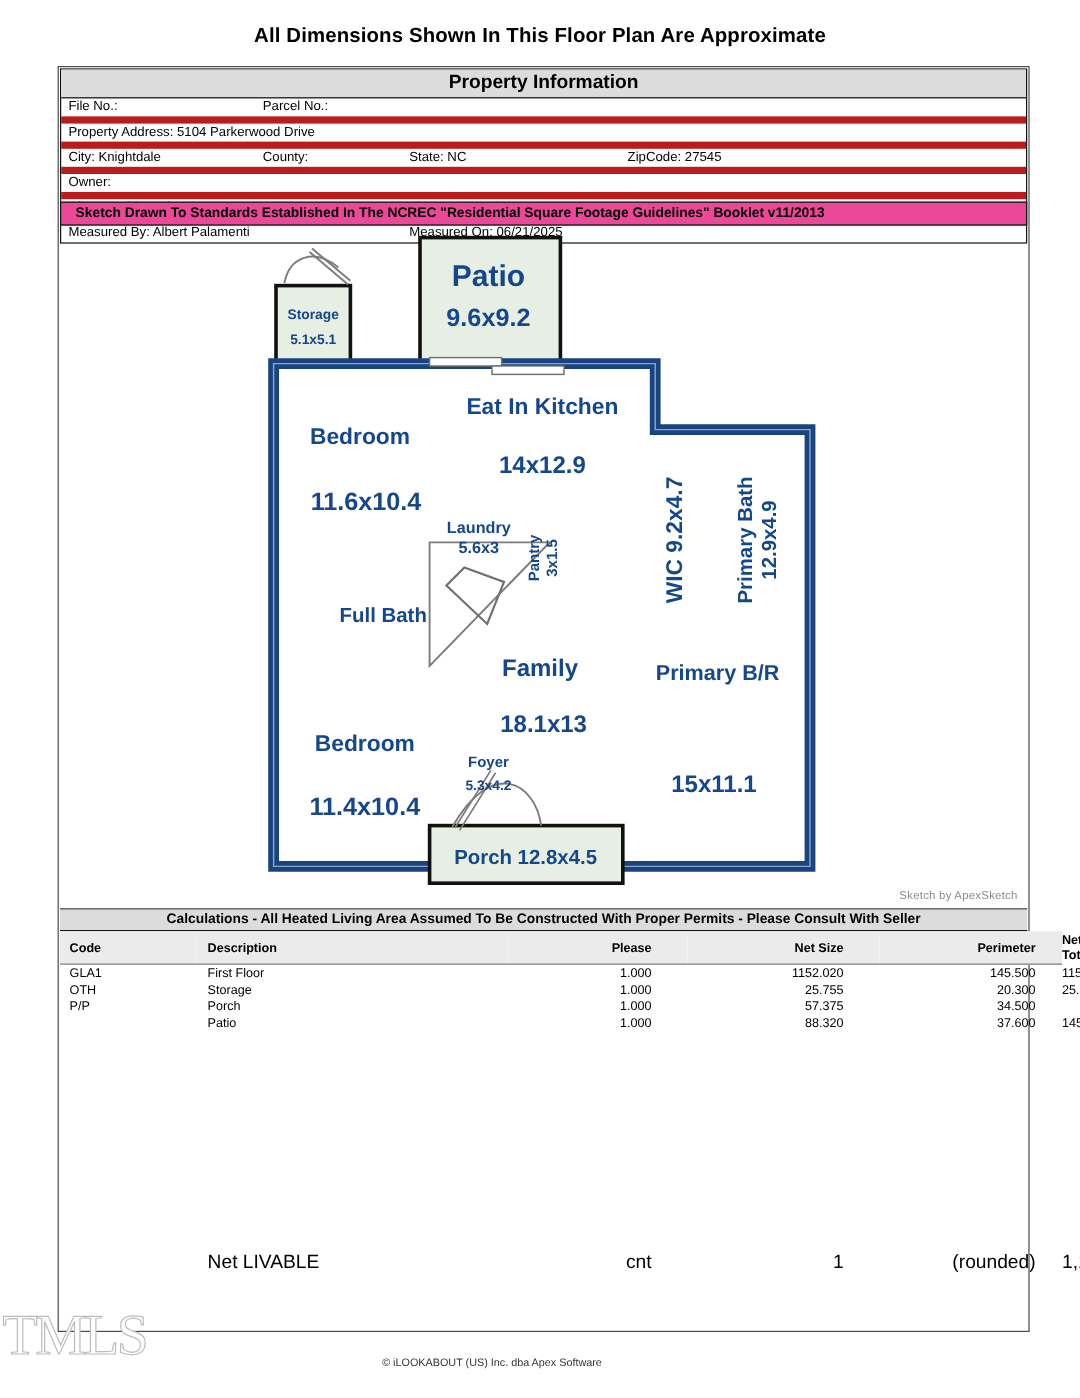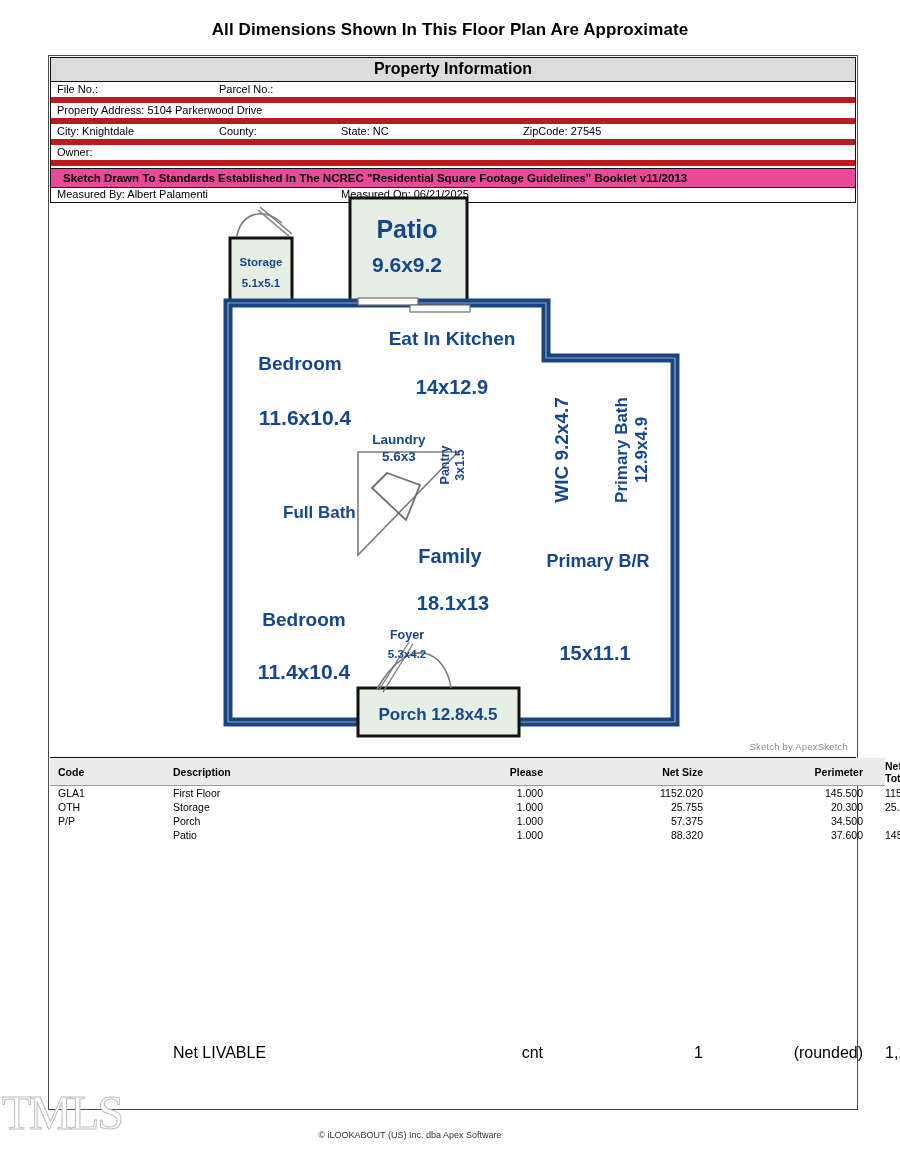--- a/index.html
+++ b/index.html
@@ -251,20 +251,21 @@
     <text x="357" y="449" text-anchor="middle" fill="#14478c" font-family="Liberation Sans, sans-serif" font-size="12.5" font-weight="bold">Foyer</text>
     <text x="357" y="468" text-anchor="middle" fill="#14478c" font-family="Liberation Sans, sans-serif" font-size="11.5" font-weight="bold">5.3x4.2</text>
 
     <text x="388" y="530" text-anchor="middle" fill="#14478c" font-family="Liberation Sans, sans-serif" font-size="17" font-weight="bold">Porch  12.8x4.5</text>
   </svg>
 
   <div class="sketch-credit">Sketch by ApexSketch</div>
 </div>
 
 <div class="calc">
+  <div class="calc-head">Calculations - All Heated Living Area Assumed To Be Constructed With Proper Permits - Please Consult With Seller</div>
 
   <table class="calc-table">
     <thead>
       <tr>
         <th class="col-code">Code</th>
         <th class="col-desc">Description</th>
         <th class="col-factor">Please</th>
         <th class="col-net">Net Size</th>
         <th class="col-per">Perimeter</th>
         <th class="col-tot">Net Totals</th>

